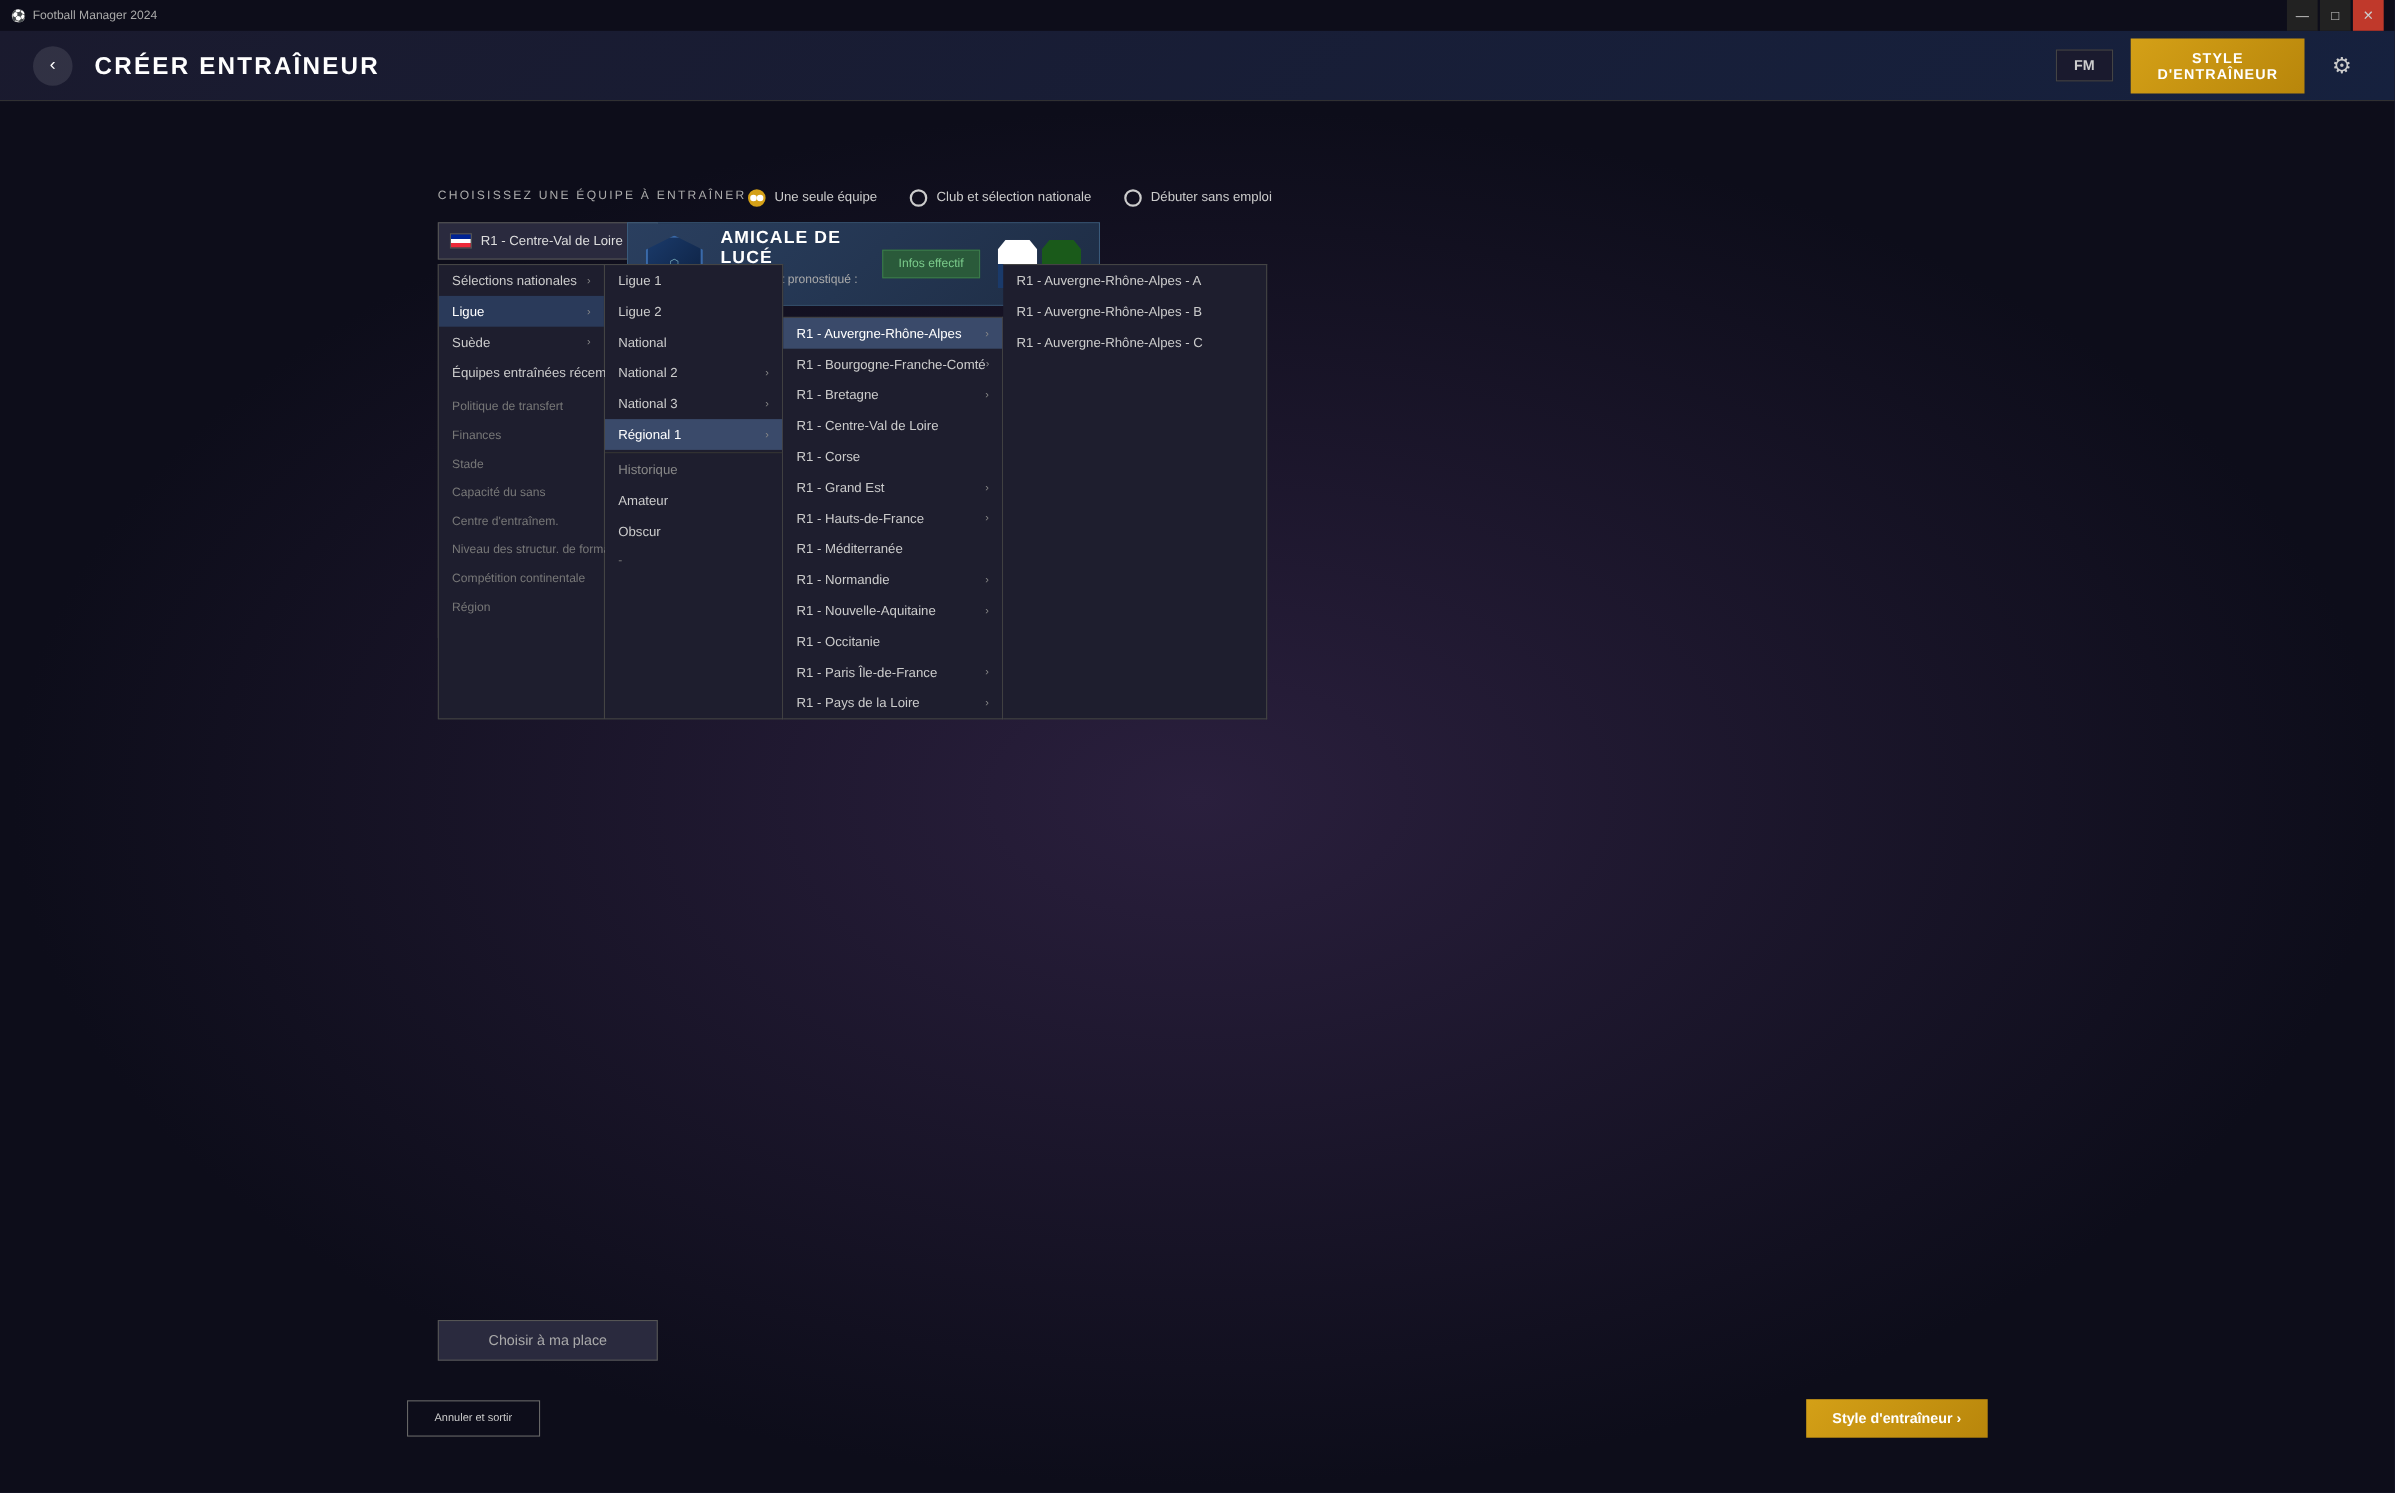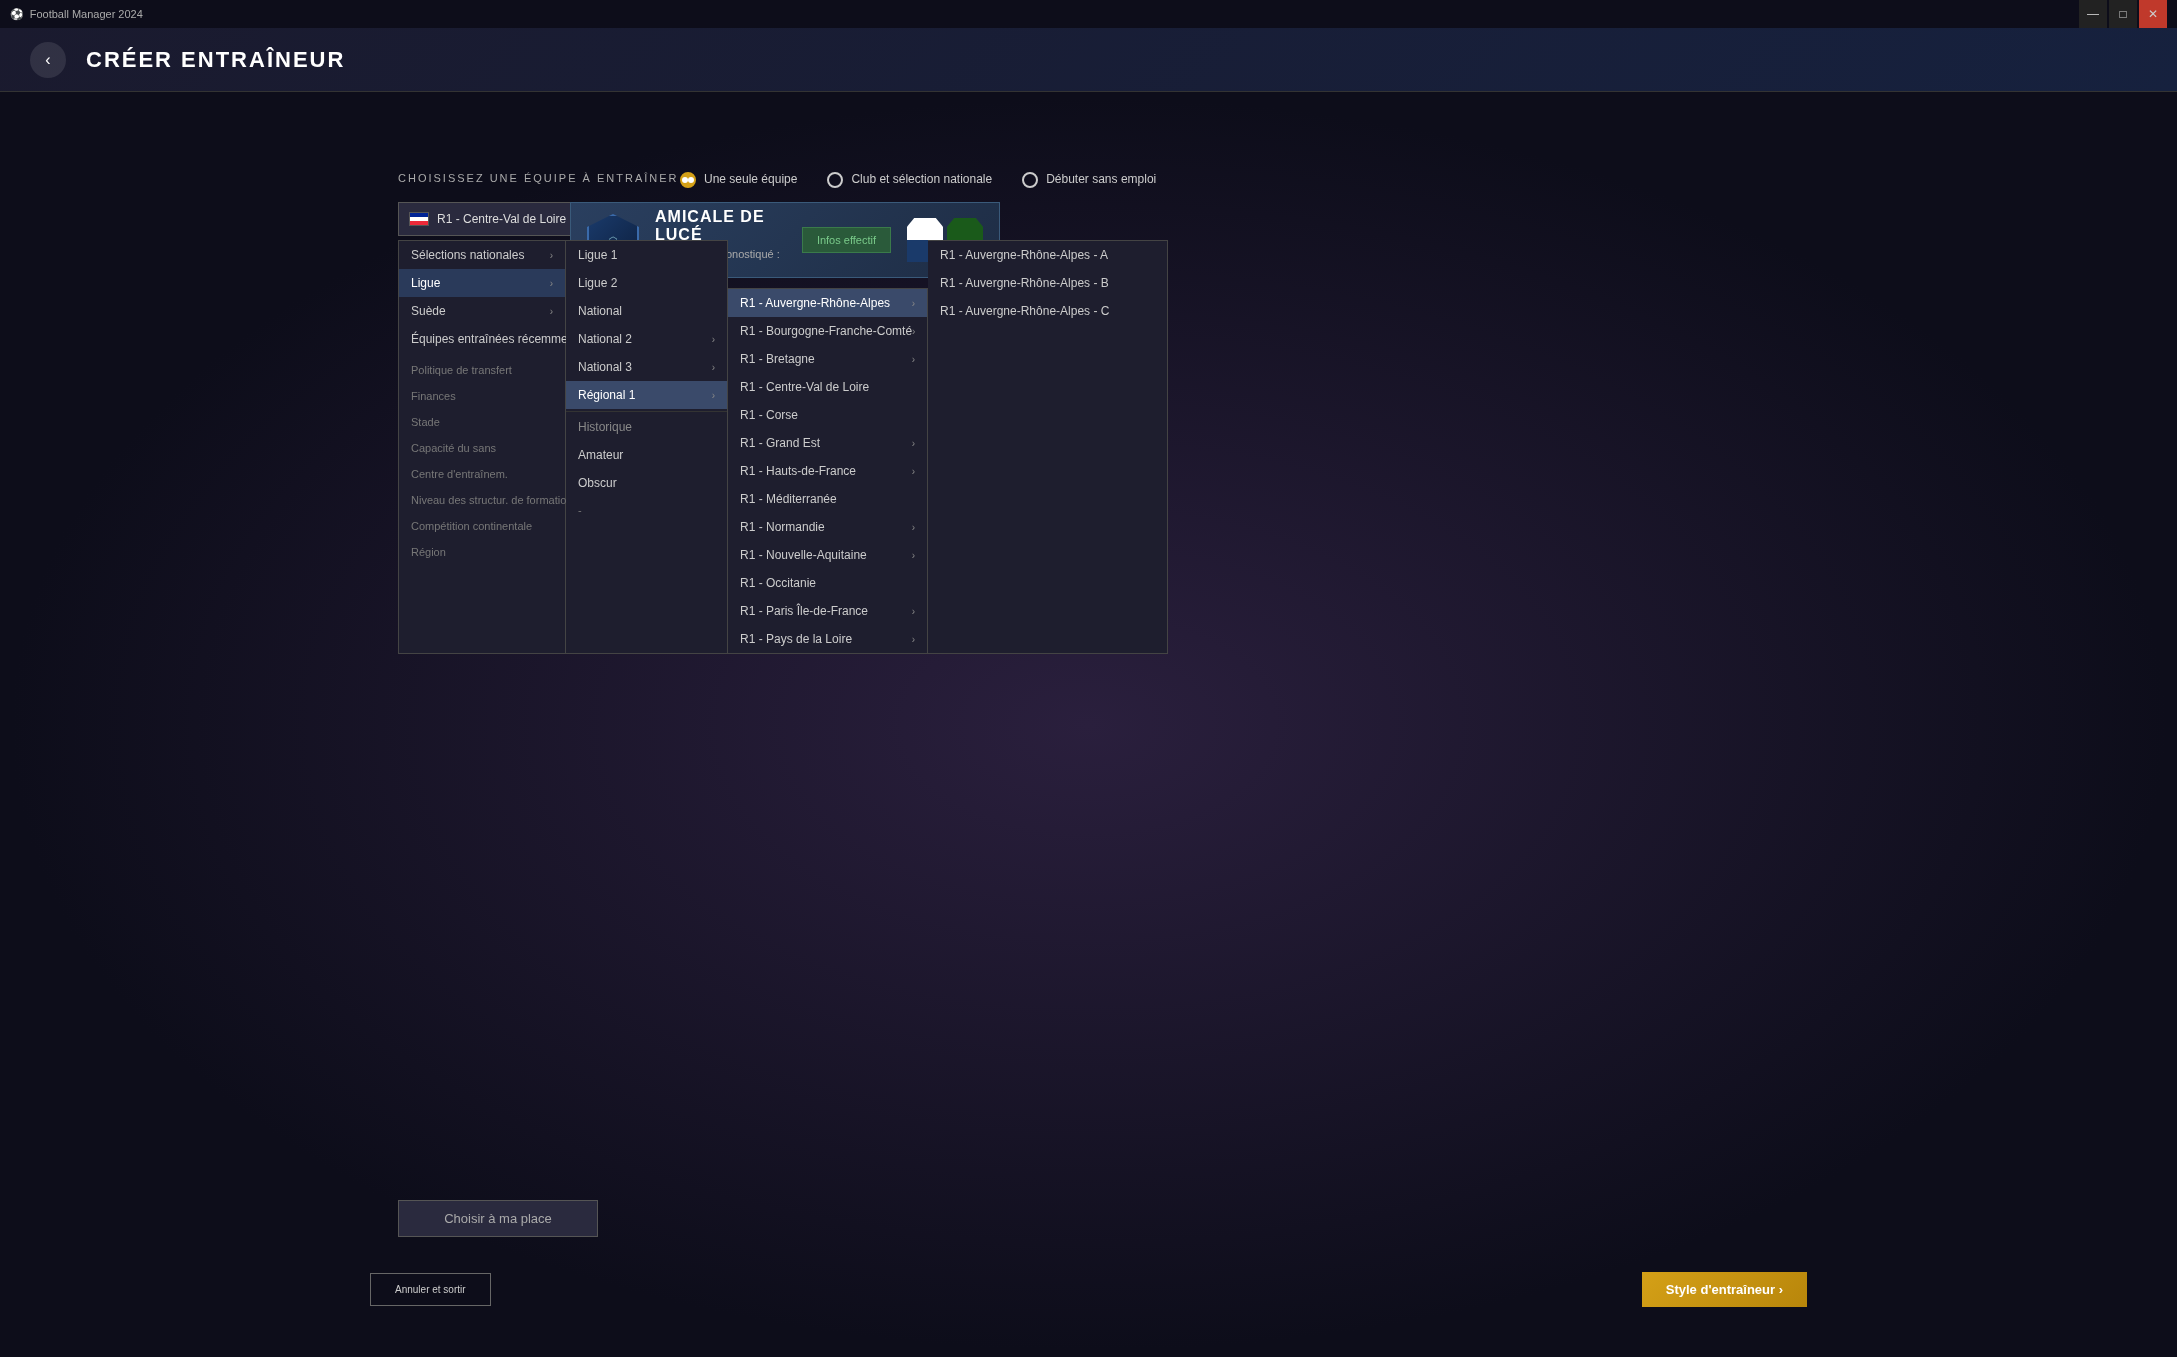--- a/index.html
+++ b/index.html
@@ -352,21 +352,21 @@
     }
 
     
     .full-menu-system {
       position: absolute;
       top: 148px;
       left: 398px;
       display: flex;
     }
 
-    .col1 { width: 168px; background: #1e1e2e; border: 1px solid #444; }
+    .col1 { width: 152px; background: #1e1e2e; border: 1px solid #444; }
     .col2 { width: 162px; background: #1e1e2e; border: 1px solid #444; border-left: none; }
     .col3 { width: 200px; background: #1e1e2e; border: 1px solid #444; border-left: none; margin-top: 48px; }
     .col4 { width: 240px; background: #1e1e2e; border: 1px solid #444; border-left: none; }
 
     .mrow {
       padding: 7px 12px;
       font-size: 12px;
       color: #ccc;
       cursor: pointer;
       display: flex;
@@ -395,20 +395,29 @@
     <button class="title-btn close">✕</button>
   </div>
 </div>
 
 <div class="header-bar">
   <div class="header-left">
     <div class="back-btn">
       <span>‹</span>
     </div>
     <div class="page-title">CRÉER ENTRAÎNEUR</div>
+  </div>
+  <div class="header-right">
+    <div class="fm-badge">FM</div>
+    <button class="style-btn">
+      STYLE<br>D'ENTRAÎNEUR
+    </button>
+    <div class="settings-icon">
+      <span>⚙</span>
+    </div>
   </div>
 </div>
 
 <div class="main-content">
 
   <div class="choose-team-label">CHOISISSEZ UNE ÉQUIPE À ENTRAÎNER</div>
 
   <div class="radio-options">
     <div class="radio-option">
       <div class="radio-circle selected">

